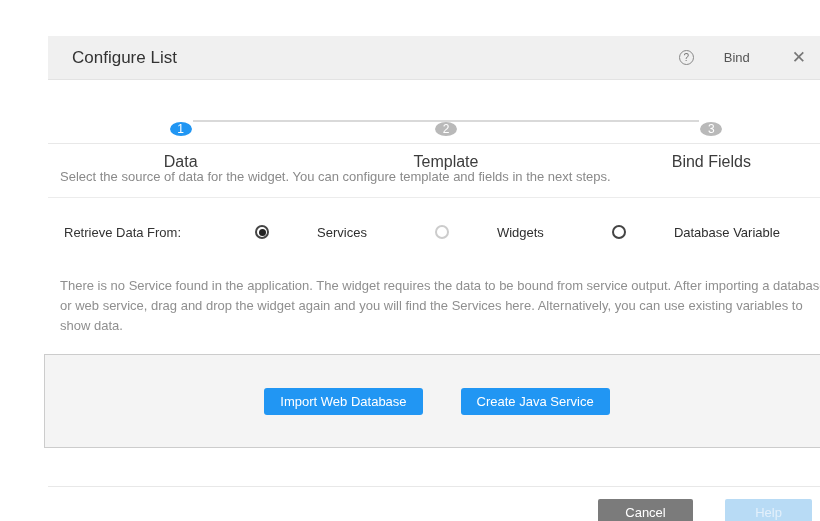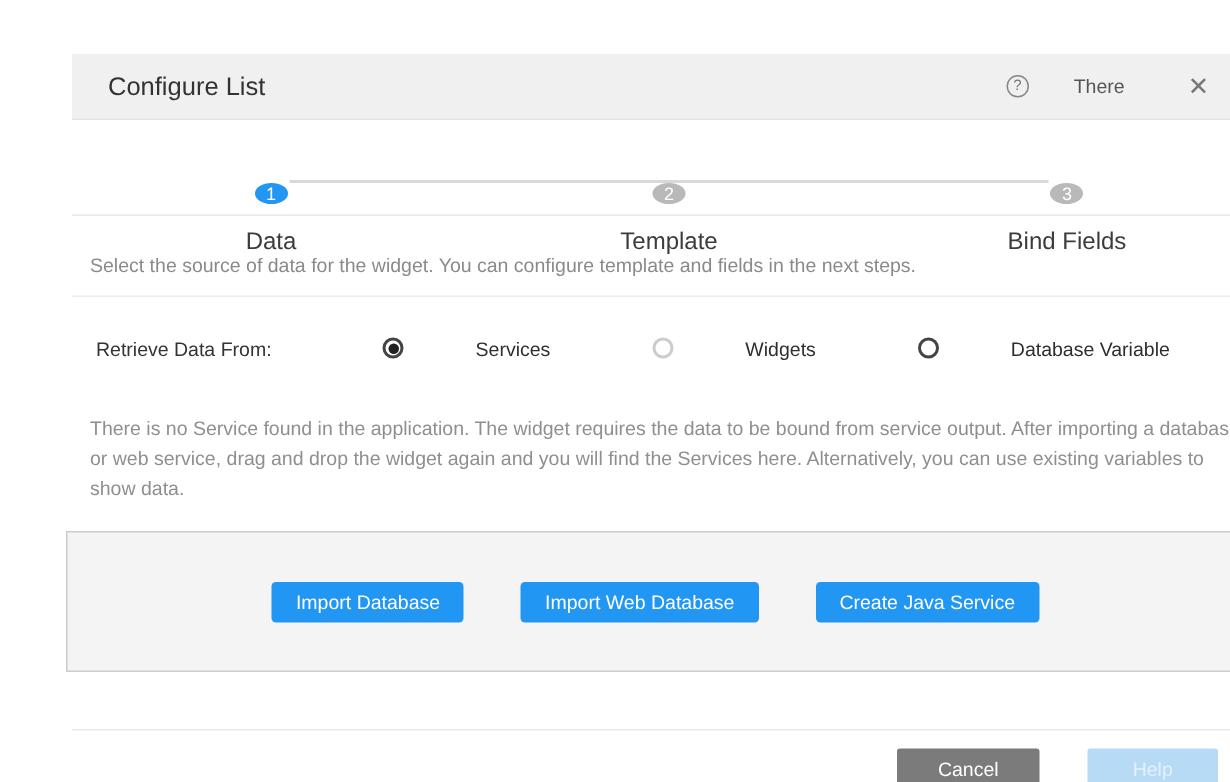--- a/index.html
+++ b/index.html
@@ -173,21 +173,21 @@
 </head>
 <body>
 
 <div class="dialog">
 
   <div class="header">
     <div class="header-title">Configure List</div>
     <div class="header-right">
       <div class="help-group">
         <span class="help-circle">?</span>
-        <span class="help-label">There</span>
+        <span class="help-label">Bind</span>
       </div>
       <span class="close-x">✕</span>
     </div>
   </div>
 
   <div class="stepper">
     <div class="stepper-line"></div>
     <div class="step active">
       <div class="step-circle">1</div>
       <div class="step-label">Data</div>
@@ -221,21 +221,20 @@
         <span class="radio-circle"></span>
         <span>Database Variable</span>
       </label>
     </div>
   </div>
 
   <div class="notice">There is no Service found in the application. The widget requires the data to be bound from service output. After importing a database or web service, drag and drop the widget again and you will find the Services here. Alternatively, you can use existing variables to show data.</div>
 
   <div class="service-box">
     <div class="service-box-buttons">
-      <button class="btn-primary">Import Database</button>
       <button class="btn-primary">Import Web Database</button>
       <button class="btn-primary">Create Java Service</button>
     </div>
   </div>
 
   <div class="footer">
     <button class="btn-cancel">Cancel</button>
     <button class="btn-next" disabled="">Help</button>
   </div>
 

